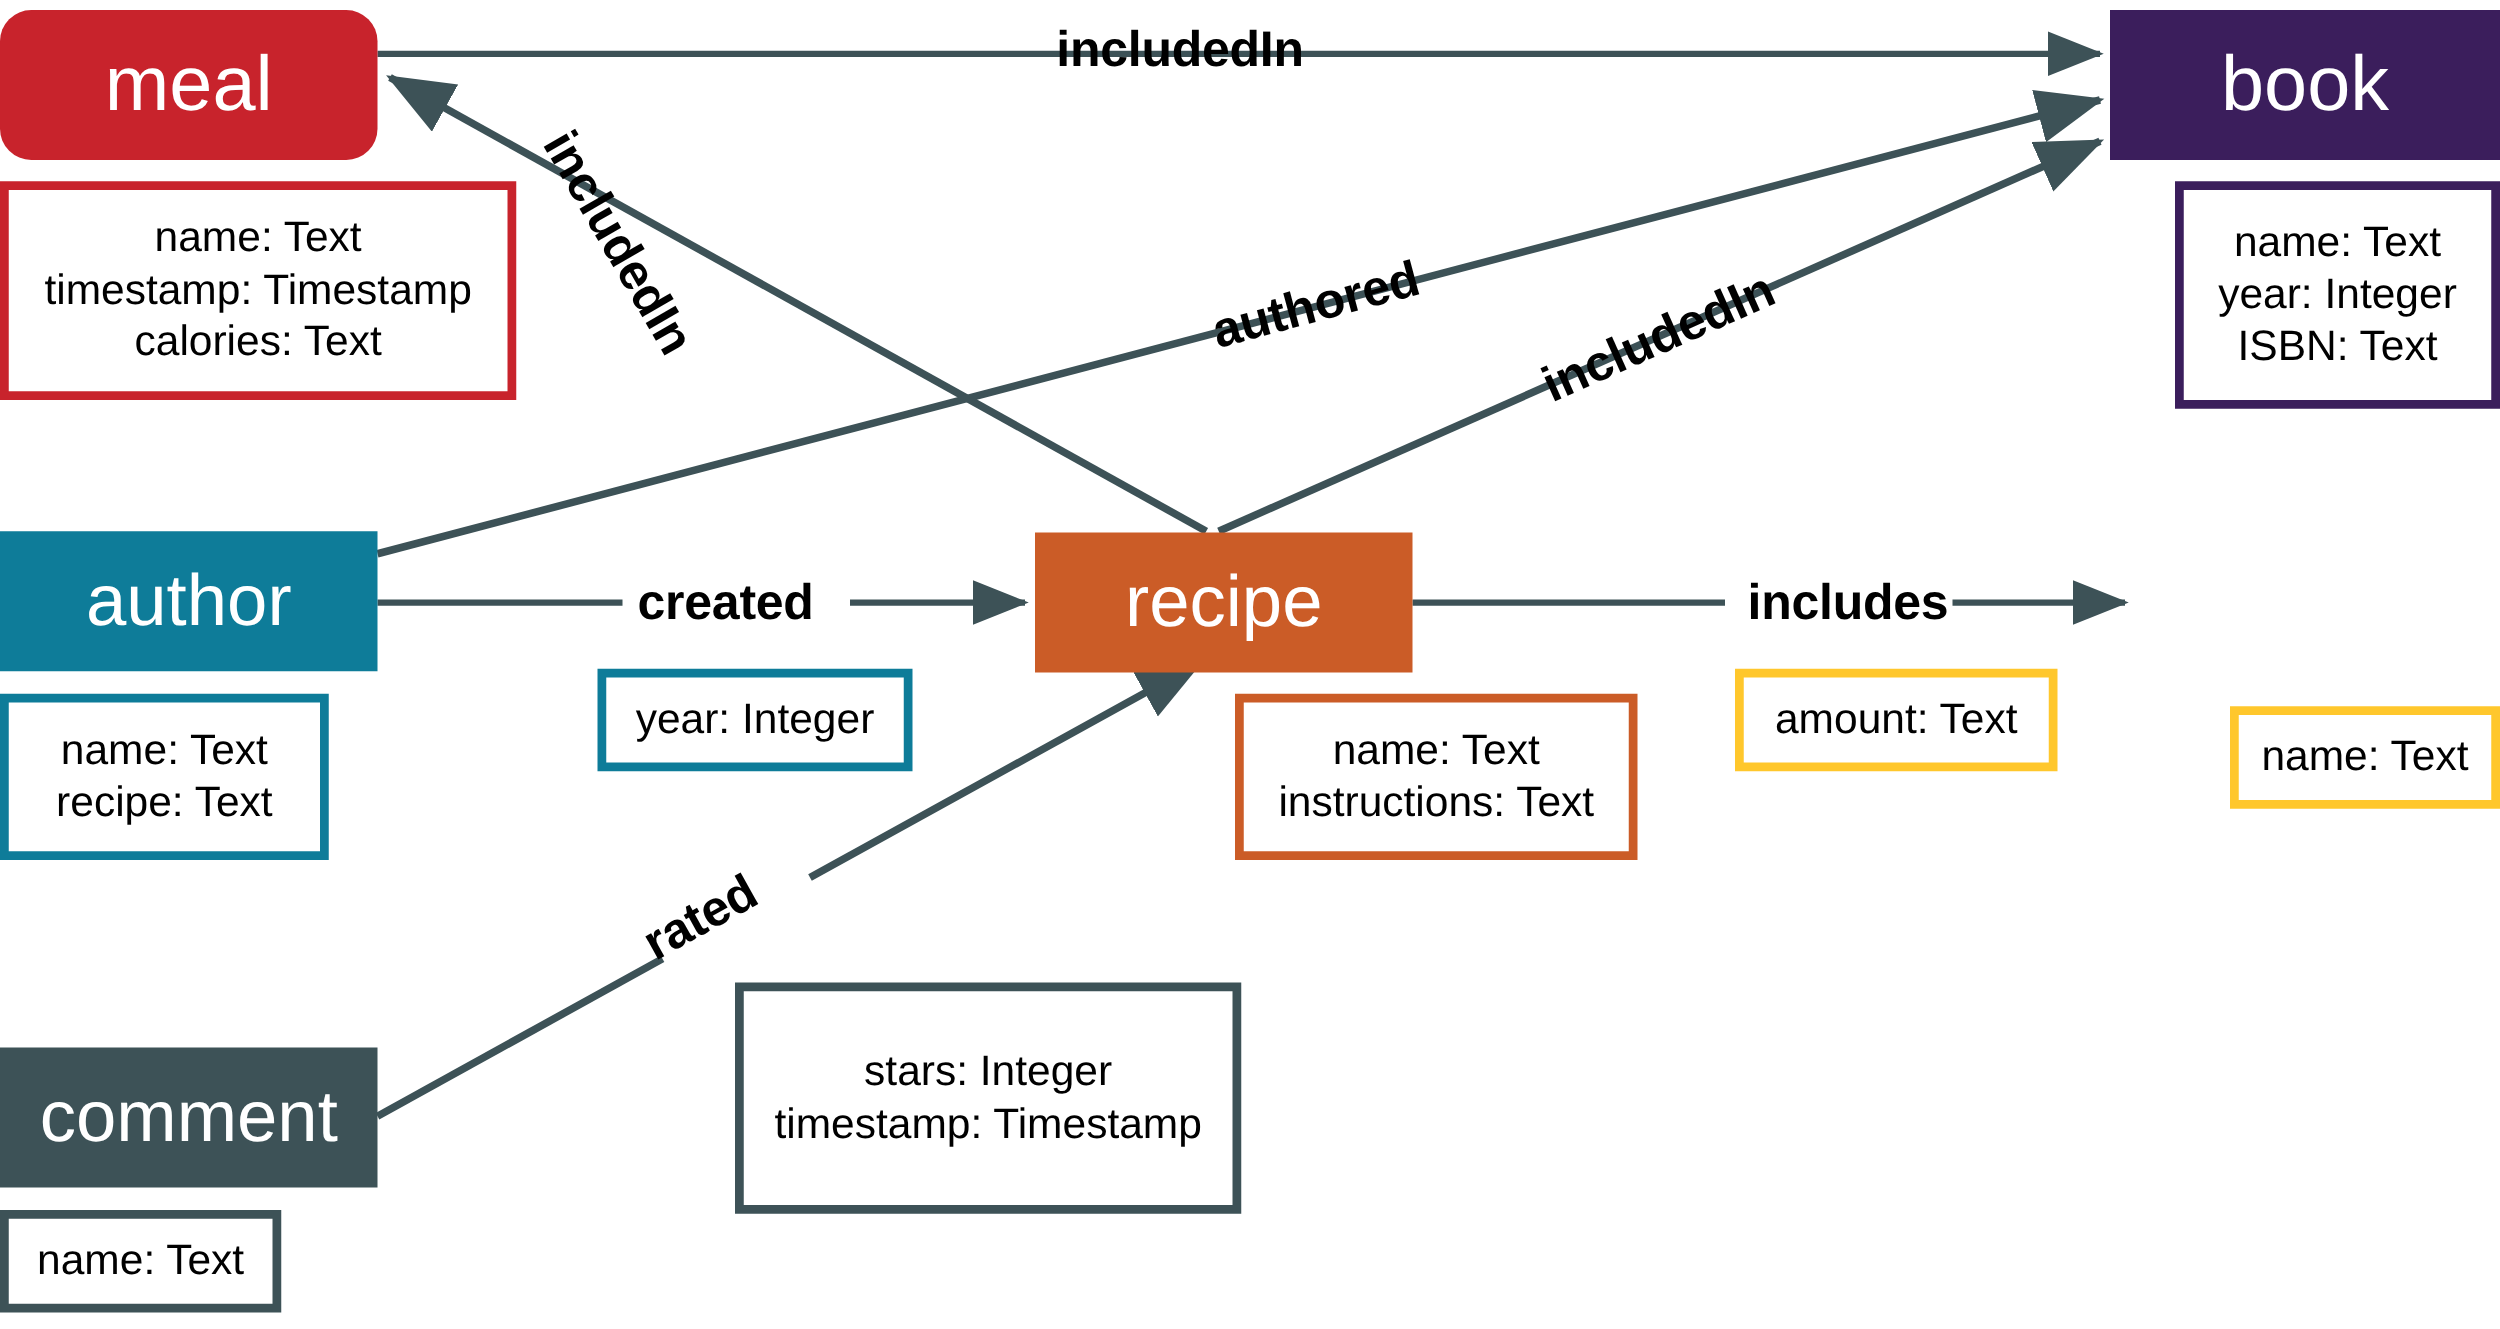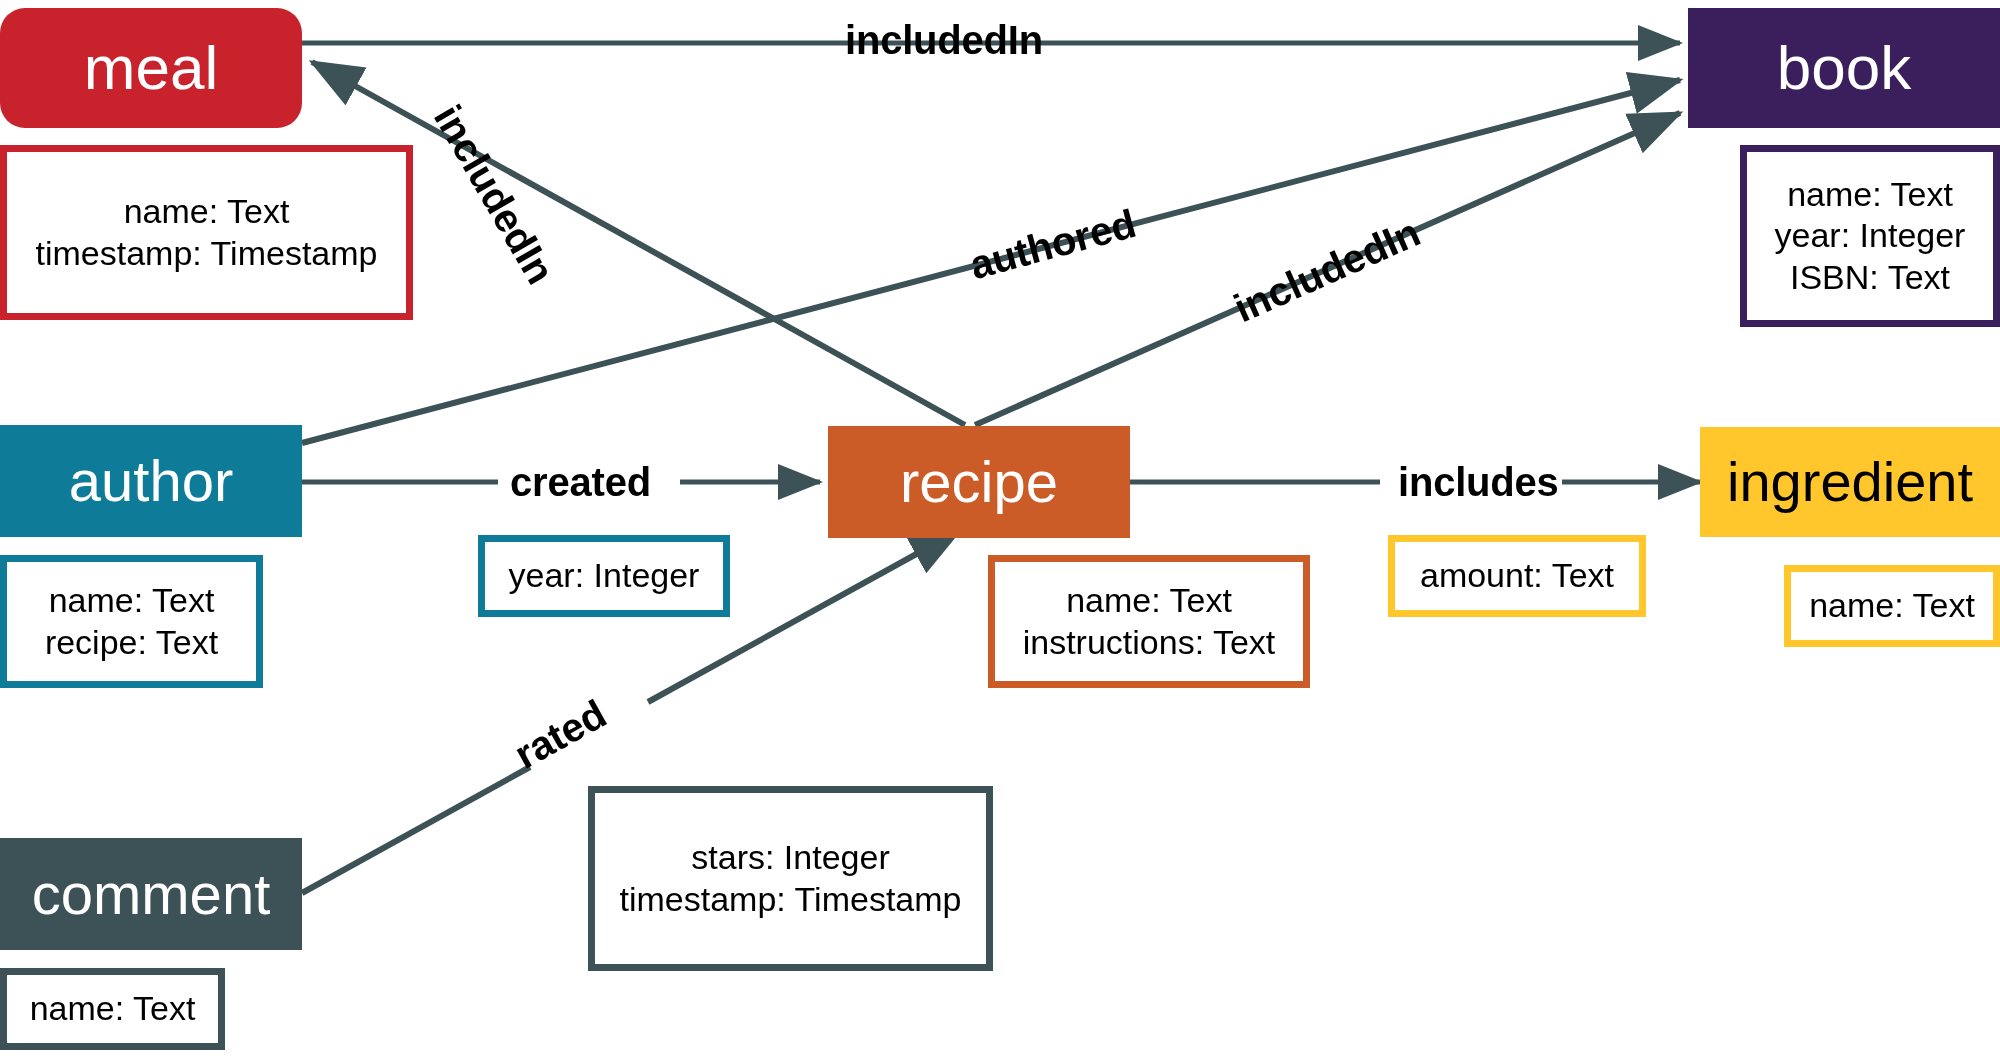--- a/index.html
+++ b/index.html
@@ -95,20 +95,21 @@
     <line x1="302" y1="893" x2="530" y2="767" stroke="#3D5257" stroke-width="6"></line>
     <line x1="648" y1="702" x2="960" y2="530" stroke="#3D5257" stroke-width="6" marker-end="url(#arrow)"></line>
   </svg>
 
   <div class="entity" style="left:0px; top:8px; width:302px; height:120px; background:#C8232C; font-size:62px;border-radius:25px;">
     <span class="entity-label" style="color:#ffffff;">meal</span>
   </div>
   <div class="attrbox" style="left:0px; top:145px; width:413px; height:175px; border:7px solid #C8232C; padding:14px 20px; font-size:34px;">
     <div class="attr-line">name: Text</div>
     <div class="attr-line">timestamp: Timestamp</div>
+    <div class="attr-line">calories: Text</div>
   </div>
 
   <div class="entity" style="left:1688px; top:8px; width:312px; height:120px; background:#3B1E5C; font-size:62px;">
     <span class="entity-label" style="color:#ffffff;">book</span>
   </div>
   <div class="attrbox" style="left:1740px; top:145px; width:260px; height:182px; border:7px solid #3B1E5C; padding:14px 22px; font-size:34px;">
     <div class="attr-line">name: Text</div>
     <div class="attr-line">year: Integer</div>
     <div class="attr-line">ISBN: Text</div>
   </div>
@@ -122,23 +123,20 @@
   </div>
 
   <div class="entity" style="left:828px; top:426px; width:302px; height:112px; background:#CB5C27; font-size:58px;">
     <span class="entity-label" style="color:#ffffff;">recipe</span>
   </div>
   <div class="attrbox" style="left:988px; top:555px; width:322px; height:133px; border:7px solid #CB5C27; padding:12px 20px; font-size:34px;">
     <div class="attr-line">name: Text</div>
     <div class="attr-line">instructions: Text</div>
   </div>
 
-  <div class="entity" style="left:1700px; top:427px; width:300px; height:110px; background:#FFC72C; font-size:56px;">
-    <span class="entity-label" style="color:#000000;">ingredient</span>
-  </div>
   <div class="attrbox" style="left:1784px; top:565px; width:216px; height:82px; border:7px solid #FFC72C; padding:10px 20px; font-size:34px;">
     <div class="attr-line">name: Text</div>
   </div>
 
   <div class="entity" style="left:0px; top:838px; width:302px; height:112px; background:#3D5257; font-size:58px;">
     <span class="entity-label" style="color:#ffffff;">comment</span>
   </div>
   <div class="attrbox" style="left:0px; top:968px; width:225px; height:82px; border:7px solid #3D5257; padding:10px 20px; font-size:34px;">
     <div class="attr-line">name: Text</div>
   </div>

